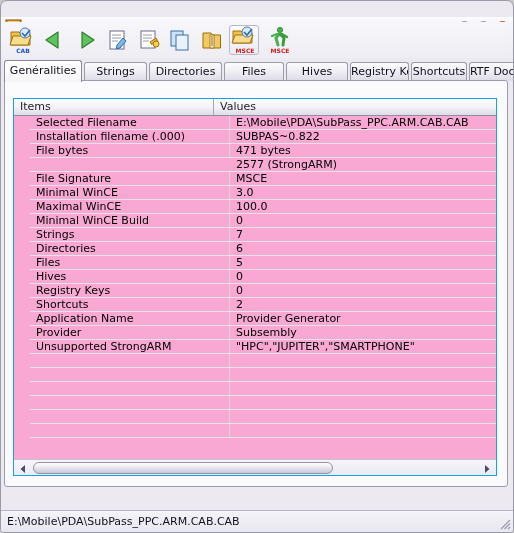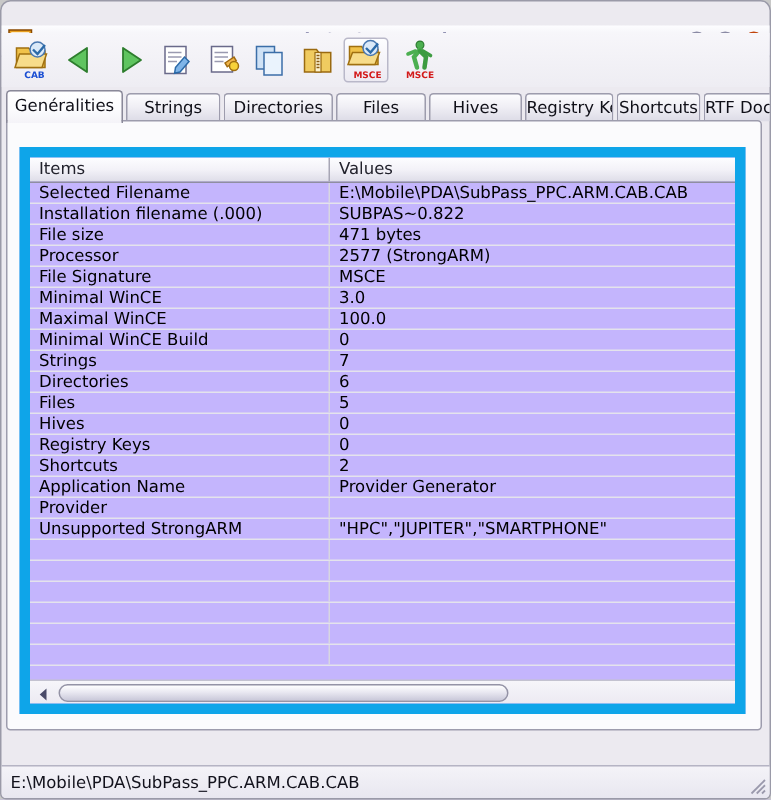--- a/index.html
+++ b/index.html
@@ -139,22 +139,22 @@
     border: 1px solid #9d9cad;
     border-radius: 0 3px 3px 3px;
   }
 
   
   #listview {
     position: absolute;
     left: 8px; top: 17px;
     width: 484px; height: 378px;
     box-sizing: border-box;
-    background: #c4b5fd;
-    border: 7px solid #0ea5e9;
+    background: #f9a8d4;
+    border: 1px solid #0ea5e9;
     overflow: hidden;
   }
   #lv-header {
     position: absolute;
     left: 0; top: 0;
     width: 484px; height: 17px;
     background: linear-gradient(to bottom, #fdfdff 0%, #f3f2f8 50%, #dedde8 100%);
     border-bottom: 1px solid #8f8ea0;
     box-sizing: border-box;
   }
@@ -167,21 +167,21 @@
     padding-left: 6px;
     box-sizing: border-box;
     overflow: hidden;
     white-space: nowrap;
   }
   #lv-col-items  { left: 0;   width: 200px; border-right: 1px solid #a7a6b5; }
   #lv-col-values { left: 200px; width: 284px; }
 
   #lv-body {
     position: absolute;
-    left: 0; top: 17px;
+    left: 16px; top: 17px;
     width: 484px; height: 344px;
     overflow: hidden;
   }
   .lv-row {
     position: relative;
     height: 14px;
     border-bottom: 1px solid #e4e3ec;
     box-sizing: border-box;
   }
   .lv-cell {
@@ -374,25 +374,24 @@
       <div id="lv-body">
           <div class="lv-row">
             <div class="lv-cell item">Selected Filename</div>
             <div class="lv-cell value">E:\Mobile\PDA\SubPass_PPC.ARM.CAB.CAB</div>
           </div>
           <div class="lv-row">
             <div class="lv-cell item">Installation filename (.000)</div>
             <div class="lv-cell value">SUBPAS~0.822</div>
           </div>
           <div class="lv-row">
-            <div class="lv-cell item">File size</div>
+            <div class="lv-cell item">File bytes</div>
             <div class="lv-cell value">471 bytes</div>
           </div>
           <div class="lv-row">
-            <div class="lv-cell item">Processor</div>
             <div class="lv-cell value">2577 (StrongARM)</div>
           </div>
           <div class="lv-row">
             <div class="lv-cell item">File Signature</div>
             <div class="lv-cell value">MSCE</div>
           </div>
           <div class="lv-row">
             <div class="lv-cell item">Minimal WinCE</div>
             <div class="lv-cell value">3.0</div>
           </div>
@@ -427,20 +426,21 @@
           <div class="lv-row">
             <div class="lv-cell item">Shortcuts</div>
             <div class="lv-cell value">2</div>
           </div>
           <div class="lv-row">
             <div class="lv-cell item">Application Name</div>
             <div class="lv-cell value">Provider Generator</div>
           </div>
           <div class="lv-row">
             <div class="lv-cell item">Provider</div>
+            <div class="lv-cell value">Subsembly</div>
           </div>
           <div class="lv-row">
             <div class="lv-cell item">Unsupported StrongARM</div>
             <div class="lv-cell value">"HPC","JUPITER","SMARTPHONE"</div>
           </div>
           <div class="lv-row empty">
             <div class="lv-cell item"></div>
             <div class="lv-cell value"></div>
           </div>
           <div class="lv-row empty">

